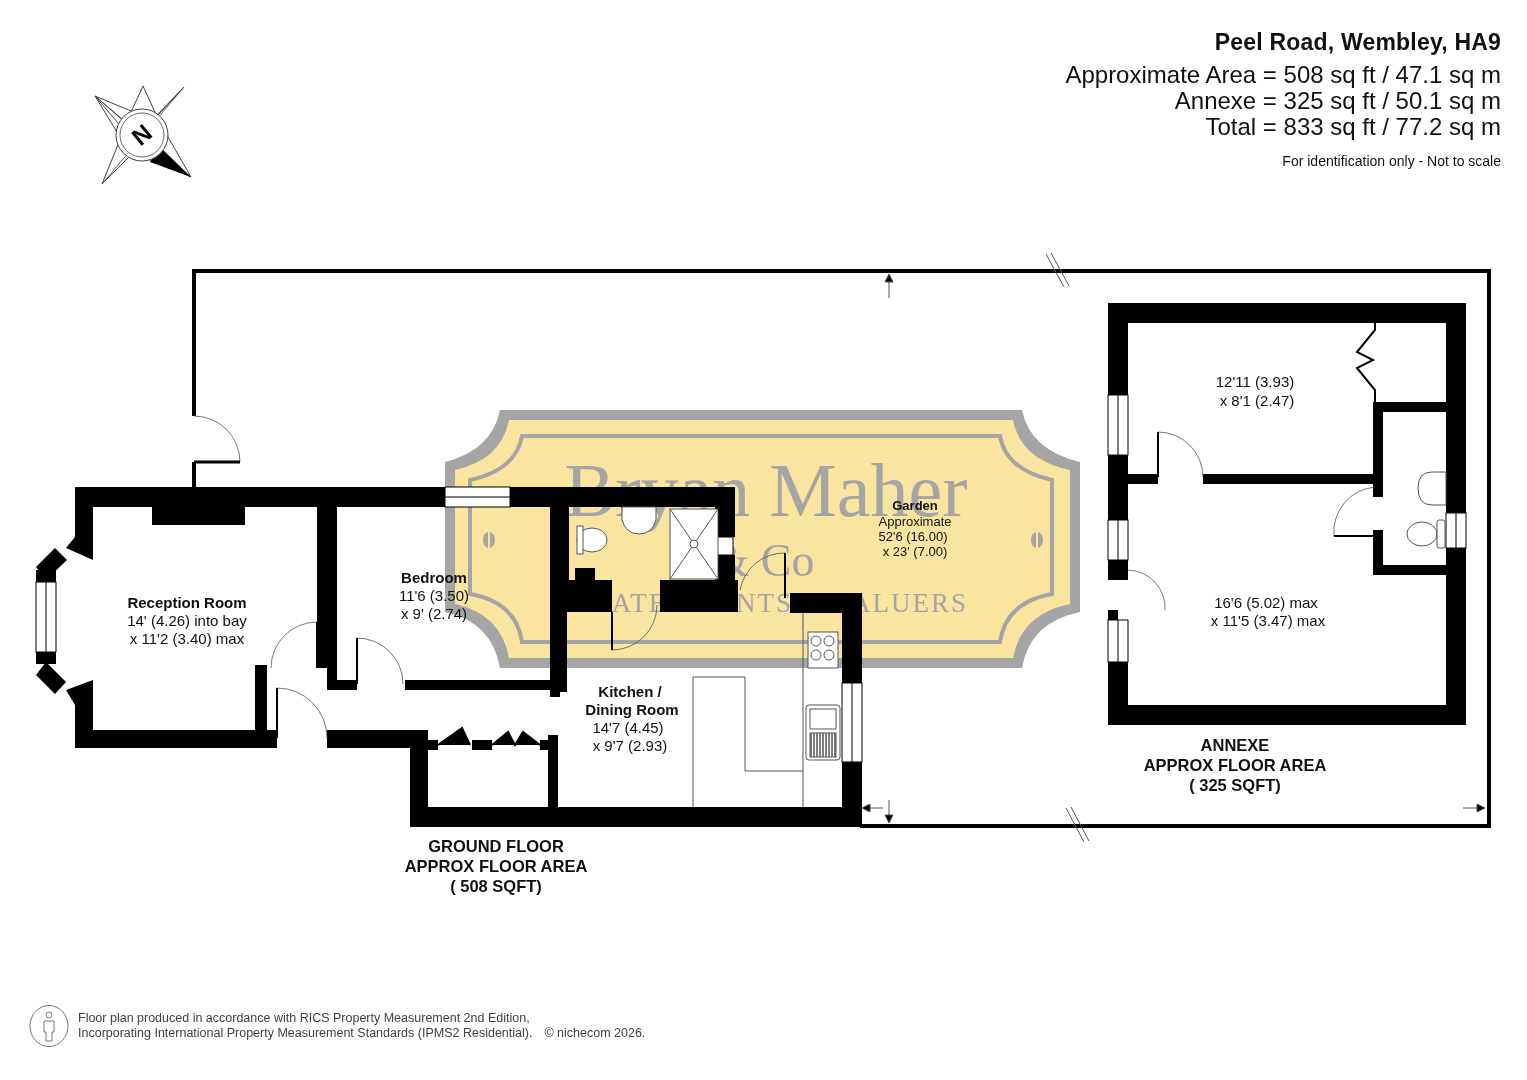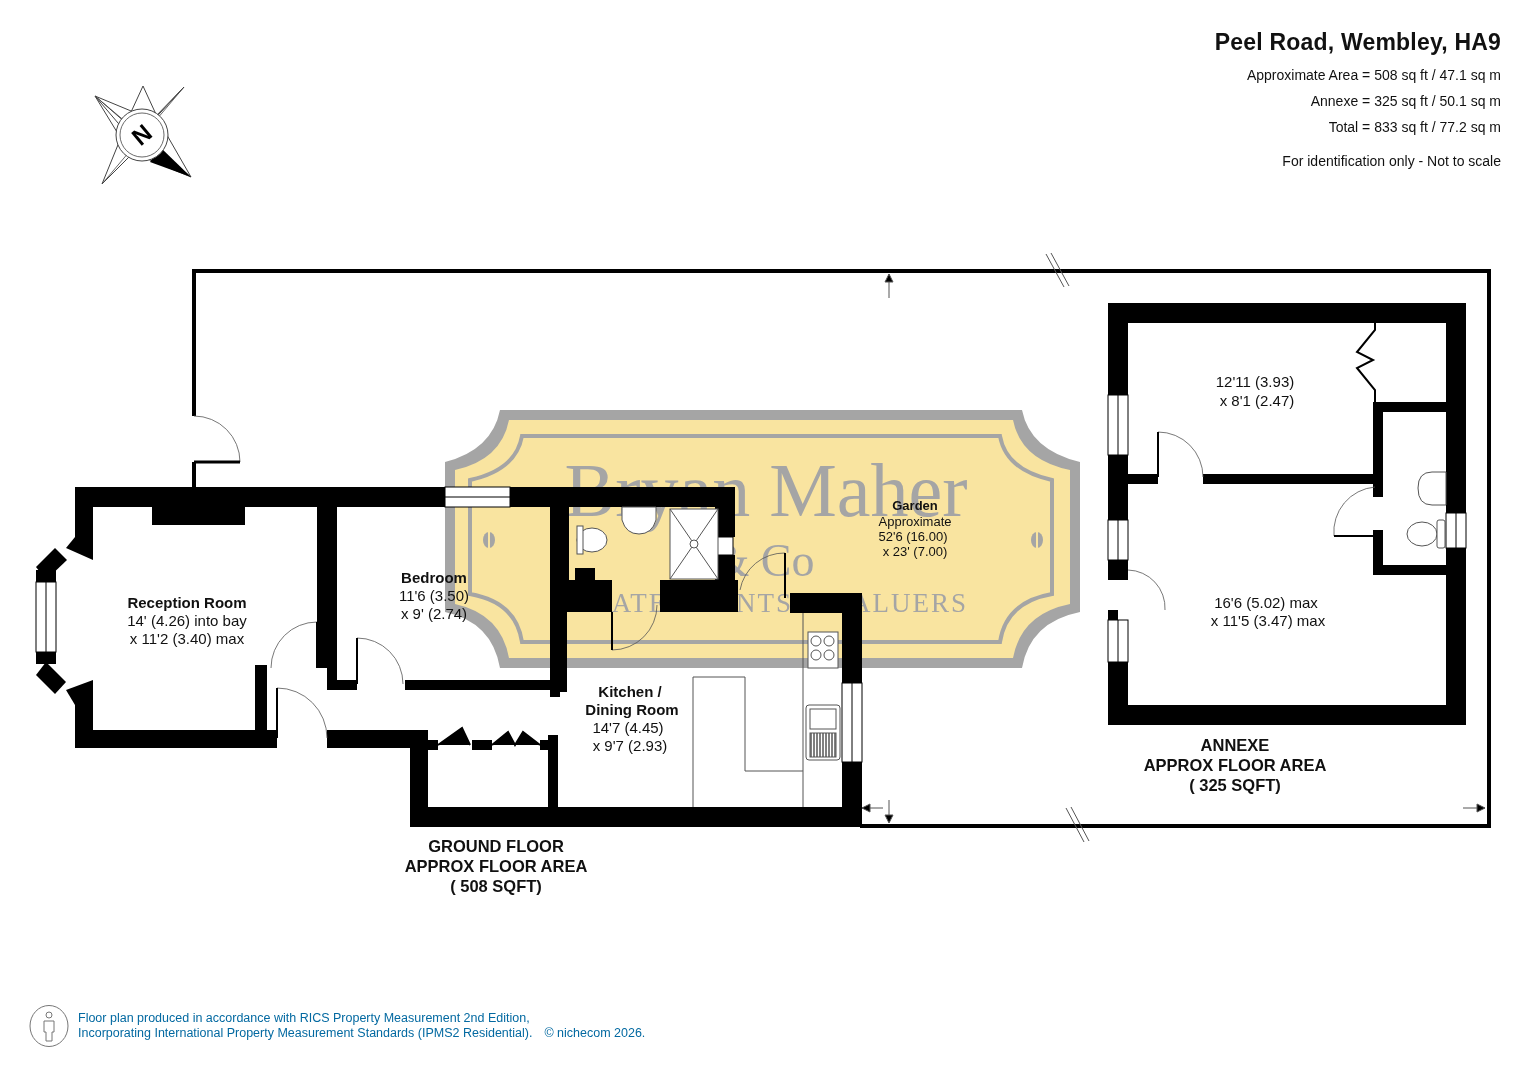--- a/index.html
+++ b/index.html
@@ -1,29 +1,29 @@
 <!DOCTYPE html>
 <html><head>
 <meta charset="utf-8">
 <style>
   html, body { margin: 0; padding: 0; background: #ffffff; }
   body { width: 1527px; height: 1080px; position: relative; overflow: hidden; font-family: "Liberation Sans", sans-serif; color: #111; }
   .header { position: absolute; right: 26px; top: 22px; text-align: right; }
   .title { font-size: 23px; font-weight: bold; line-height: 40px; letter-spacing: 0.2px; }
-  .area-line { font-size: 14px; line-height: 26px; }
+  .area-line { font-size: 24px; line-height: 26px; }
   .note { font-size: 14px; line-height: 22px; margin-top: 10px; }
   svg.plan { position: absolute; left: 0; top: 0; }
   .room-label { font-family: "Liberation Sans", sans-serif; font-size: 15px; fill: #111; }
   .room-label.b { font-weight: bold; }
   .floor-label { font-family: "Liberation Sans", sans-serif; font-size: 16.5px; font-weight: bold; fill: #111; }
   .garden-label { font-family: "Liberation Sans", sans-serif; font-size: 13px; fill: #111; }
   .wm-text { font-family: "Liberation Serif", serif; fill: #a5a5a5; }
   .footer { position: absolute; left: 28px; top: 1004px; display: flex; align-items: center; }
   .footer-icon { width: 42px; height: 44px; margin-right: 8px; }
-  .footer-text { font-size: 12.5px; line-height: 15.5px; color: #0369a1; }
+  .footer-text { font-size: 12.5px; line-height: 15.5px; color: #404040; }
   .footer-copy { margin-left: 12px; }
 </style>
 </head>
 <body>
 
 <div class="header">
   <div class="title">Peel Road, Wembley, HA9</div>
   <div class="area-line">Approximate Area = 508 sq ft / 47.1 sq m</div>
   <div class="area-line">Annexe = 325 sq ft / 50.1 sq m</div>
   <div class="area-line">Total = 833 sq ft / 77.2 sq m</div>

